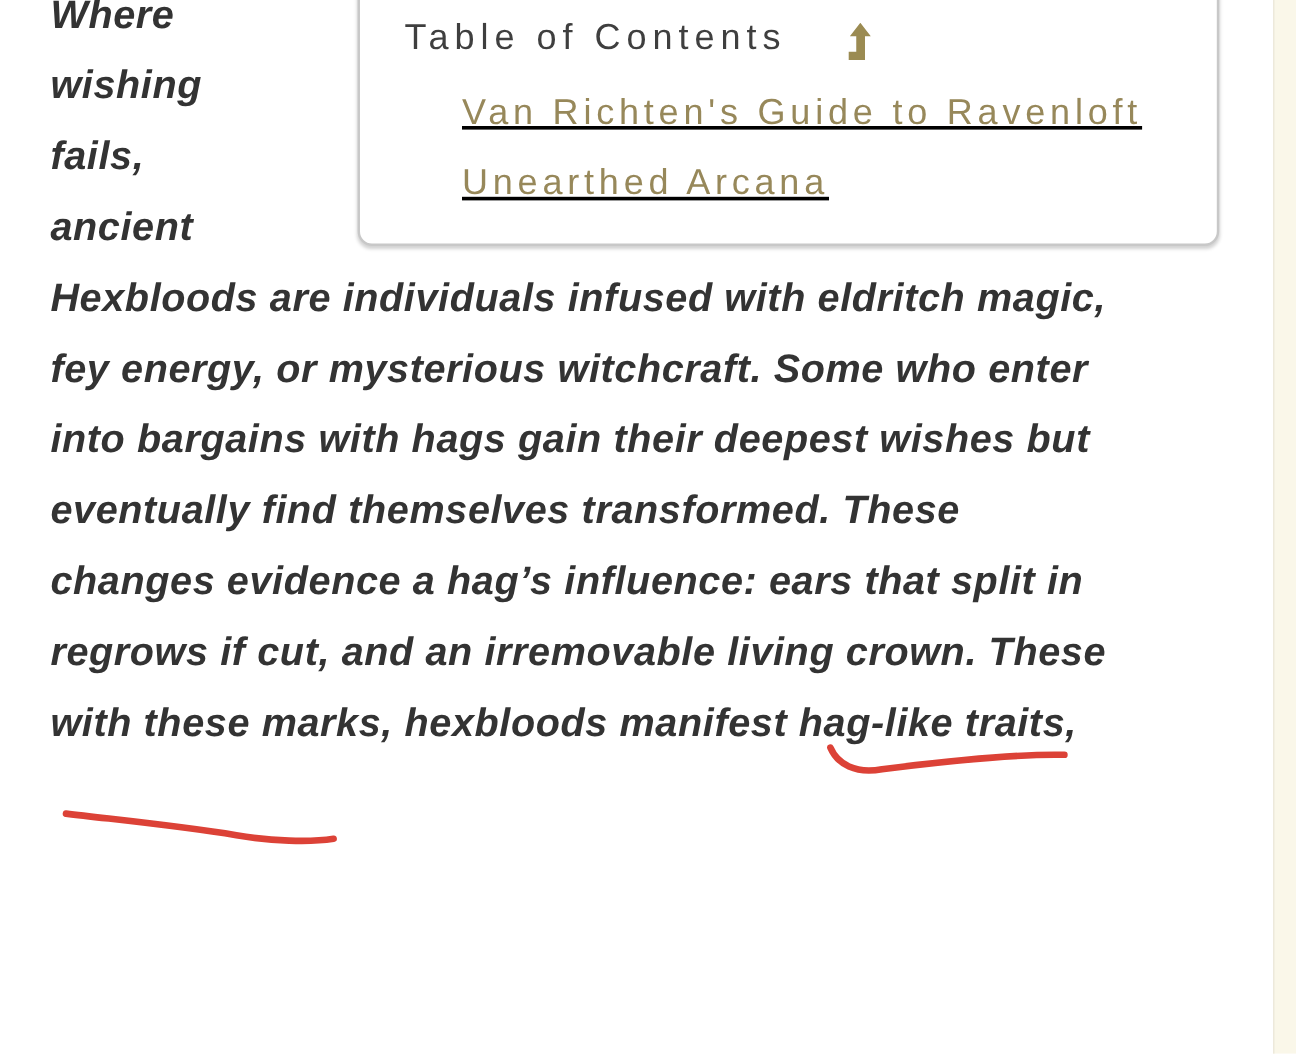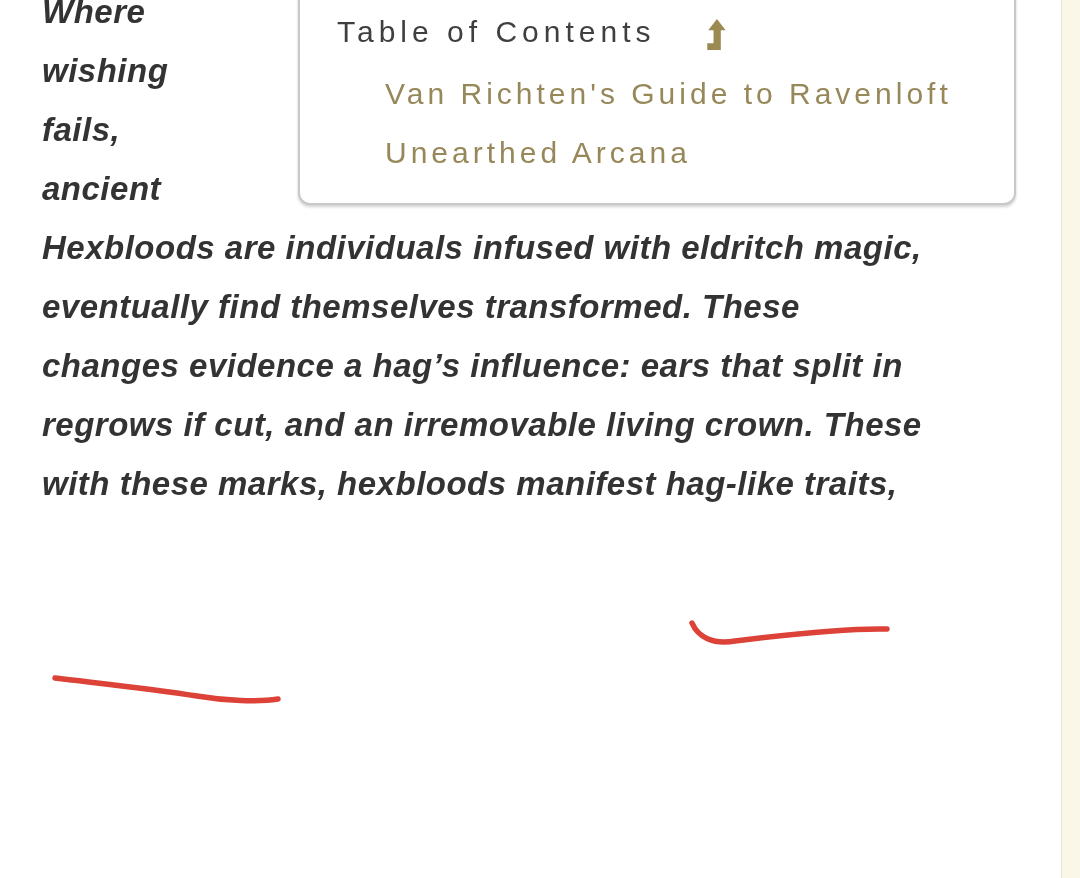--- a/index.html
+++ b/index.html
@@ -33,41 +33,43 @@
   }
   .toc-title-row{
     position:absolute;left:37px;top:28px;height:56px;
     display:flex;align-items:center;gap:48px;
   }
   .toc-title{
     font-size:30px;letter-spacing:5px;color:var(--title-color,#3f3f3f);
     white-space:nowrap;
   }
   .toc-collapse{width:24px;height:31px;margin-top:5px;cursor:pointer;flex:none;}
-  .toc-links{position:absolute;left:85px;top:88px;right:20px;}
+  .toc-links{position:absolute;left:85px;top:88px;right:20px;text-decoration:underline;}
   .toc-link{
     display:block;height:59px;line-height:59px;white-space:nowrap;
     font-size:30px;letter-spacing:4px;color:var(--link-color,#97885a);
     text-decoration:none;cursor:pointer;
   }
   
   .annotation-layer{
     position:absolute;left:0;top:0;width:1080px;height:878px;
     pointer-events:none;
   }
 </style>
 </head>
 <body style="--page-bg: #ffffff; --strip-bg: #faf7e9; --strip-edge: #e9e5d6; --text-color: #333333; --title-color: #3f3f3f; --link-color: #97885a; --border-color: #c8c8c8;">
 
 <div class="article">
     <div class="text-line">Where</div>
     <div class="text-line">wishing</div>
     <div class="text-line">fails,</div>
     <div class="text-line">ancient</div>
     <div class="text-line">Hexbloods are individuals infused with eldritch magic,</div>
+    <div class="text-line">fey energy, or mysterious witchcraft. Some who enter</div>
+    <div class="text-line">into bargains with hags gain their deepest wishes but</div>
     <div class="text-line">eventually find themselves transformed. These</div>
     <div class="text-line">changes evidence a hag’s influence: ears that split in</div>
     <div class="text-line">regrows if cut, and an irremovable living crown. These</div>
     <div class="text-line">with these marks, hexbloods manifest hag-like traits,</div>
   </div>
 
 <div class="toc-box">
   <div class="toc-title-row">
     <span class="toc-title">Table of Contents</span>
     <svg class="toc-collapse" viewBox="0 0 24 32">

